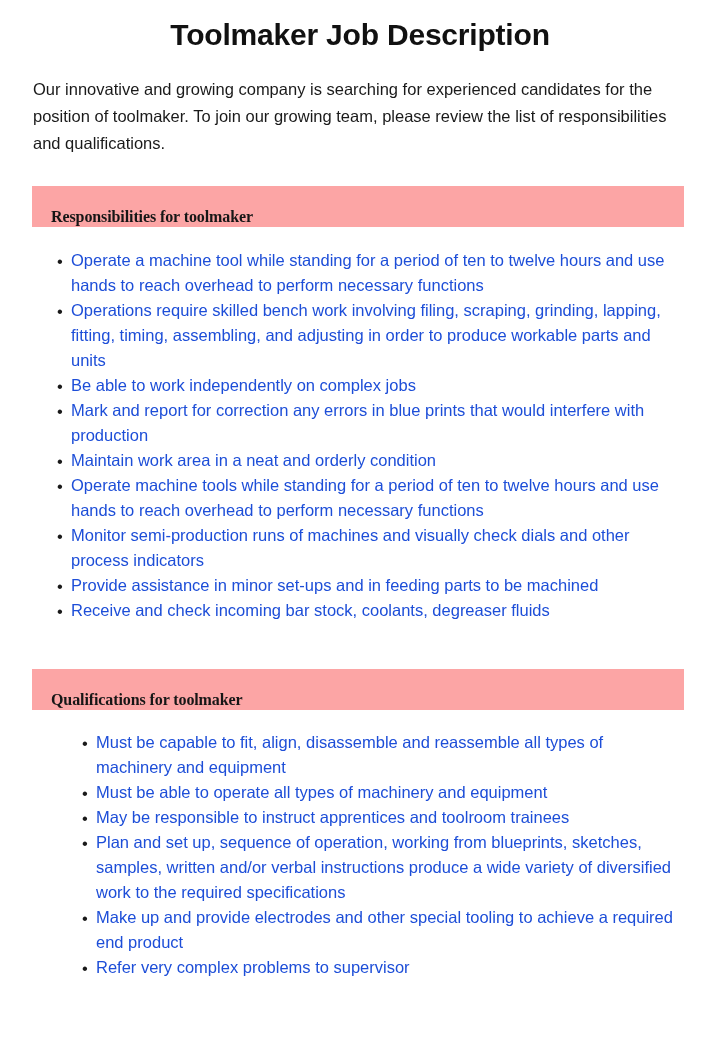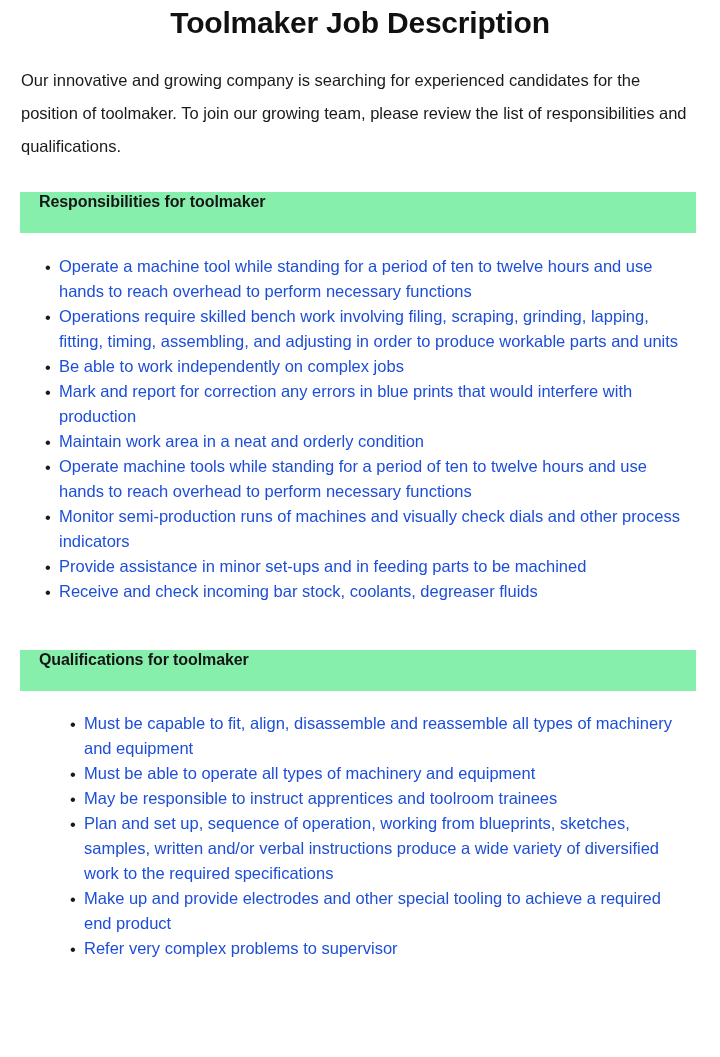--- a/index.html
+++ b/index.html
@@ -15,53 +15,54 @@
     font-family: "Liberation Sans", sans-serif;
     color: #1a1a1a;
     -webkit-font-smoothing: antialiased;
   }
 
   .page {
     width: 720px;
     height: 1036px;
     position: relative;
     box-sizing: border-box;
-    padding: 0;
+    padding: 12px;
   }
 
   
   .doc-title {
     font-size: 30px;
     font-weight: 700;
     text-align: center;
     letter-spacing: -0.2px;
     line-height: 36px;
     margin: 0;
     padding: 5px 20px 0 20px;
     color: #111111;
   }
 
   
   .intro {
     font-size: 16.5px;
-    line-height: 33px;
+    line-height: 27px;
     margin: 0;
     padding: 23px 28px 0 21px;
     color: #1a1a1a;
   }
 
   
   .section-header {
-    background: #86efac;
+    background: #fca5a5;
     margin: 0 24px 0 20px;
     height: 41px;
     display: flex;
-    align-items: flex-start;
+    align-items: flex-end;
     box-sizing: border-box;
     padding: 0 19px;
+    font-family: Liberation Serif, serif;
   }
 
   .section-header-text {
     font-size: 16px;
     font-weight: 600;
     line-height: 20px;
     color: #161616;
     letter-spacing: -0.1px;
   }
 

